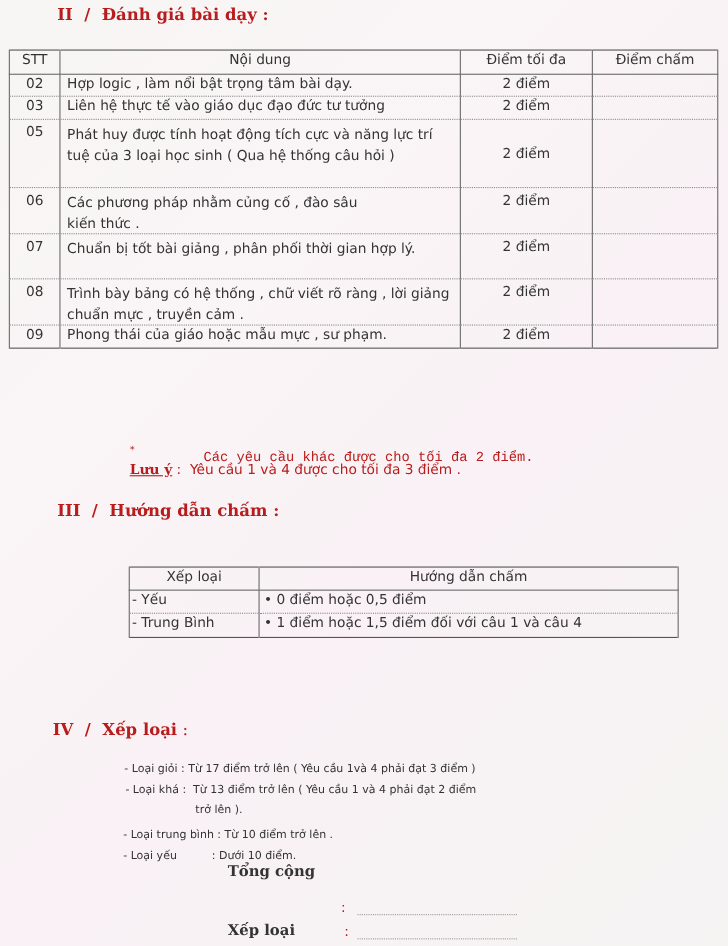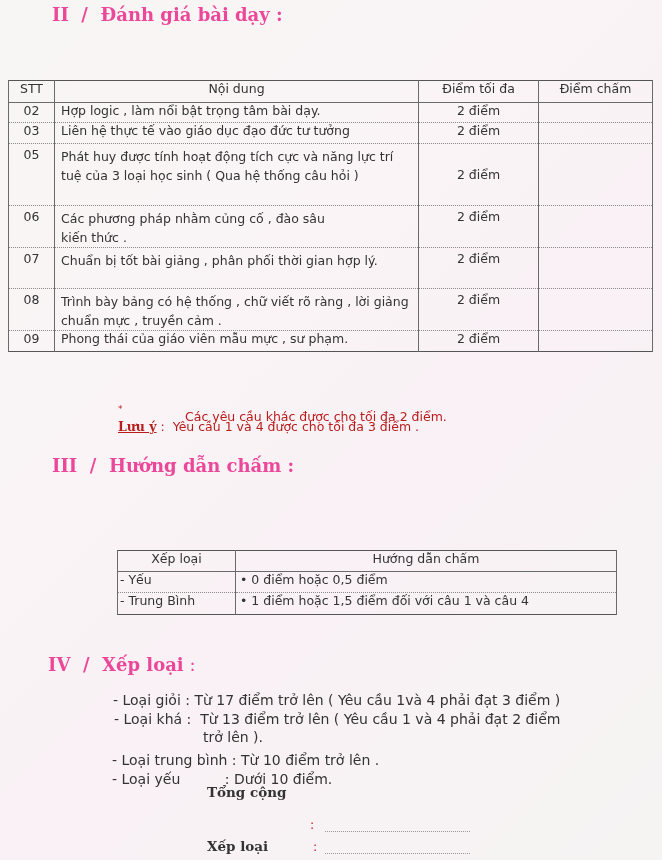--- a/index.html
+++ b/index.html
@@ -4,39 +4,39 @@
   <style>
     html, body { margin: 0; padding: 0; }
     body {
       width: 662px; height: 860px; overflow: hidden; position: relative;
       background: linear-gradient(135deg, #f7f6f4 0%, #faf4f6 35%, #f9f1f5 60%, #f5f4f3 100%);
       color: #2a2a2a;
       font-family: "DejaVu Sans", sans-serif;
     }
     .abs { position: absolute; }
     .heading {
-      font-family: "DejaVu Serif", serif; font-weight: bold; font-size: 18px;
-      color: #ec4899; white-space: pre;
+      font-family: "DejaVu Serif", serif; font-weight: bold; font-size: 15px;
+      color: #b91c1c; white-space: pre;
     }
     .heading .light { font-weight: normal; }
     table.grid {
       position: absolute; border-collapse: collapse; table-layout: fixed;
       font-size: 12.5px; color: #333;
     }
     table.grid td, table.grid th {
       border-left: 1px solid #6a6a6a; border-right: 1px solid #6a6a6a;
       border-top: 1px dotted #8a8a8a; border-bottom: 1px dotted #8a8a8a;
       padding: 0 6px; vertical-align: top; font-weight: normal; line-height: 16px;
     }
-    table.grid { border: 1.5px solid #555; margin-top: 35px; }
+    table.grid { border: 1.5px solid #555; }
     table.grid th { border-bottom: 1px solid #6a6a6a; text-align: center; }
     .c { text-align: center; }
     .note { font-size: 12.5px; color: #b91c1c; white-space: pre; }
     .note b { font-family: "DejaVu Serif", serif; text-decoration: underline; }
-    .rule { font-size: 14px; color: #333; white-space: pre; line-height: 18px; }
+    .rule { font-size: 10px; color: #333; white-space: pre; line-height: 18px; }
     .sum-label { font-family: "DejaVu Serif", serif; font-weight: bold; font-size: 13.5px; color: #333; }
     .dots { border-bottom: 1px dotted #999; height: 1px; }
   </style>
 </head>
 <body>
 
 <div class="abs heading" style="left:52px; top:4px;">II  /  Đánh giá bài dạy :</div>
 
 <table class="grid" style="left:8px; top:45px; width:644px;">
   <colgroup>
@@ -85,32 +85,32 @@
       <td></td>
     </tr>
     <tr style="height:41px;">
       <td class="c" style="padding-top:3px;">08</td>
       <td style="padding-top:3px; line-height:19px;">Trình bày bảng có hệ thống , chữ viết rõ ràng , lời giảng chuẩn mực , truyền cảm .</td>
       <td class="c" style="padding-top:3px;">2 điểm</td>
       <td></td>
     </tr>
     <tr style="height:21px;">
       <td class="c">09</td>
-      <td>Phong thái của giáo viên mẫu mực , sư phạm.</td>
+      <td>Phong thái của giáo hoặc mẫu mực , sư phạm.</td>
       <td class="c">2 điểm</td>
       <td></td>
     </tr>
   </tbody>
 </table>
 
 <div class="abs note" style="left:110px; top:389px;">
   <span style="font-size:9px; vertical-align:4px;">*</span>
   <b>Lưu ý</b><span> :  </span><span>Yêu cầu 1 và 4 được cho tối đa 3 điểm .</span>
 </div>
-<div class="abs note" style="left:185px; top:409px;">Các yêu cầu khác được cho tối đa 2 điểm.</div>
+<div class="abs note" style="left:185px; top:409px;font-family:Liberation Mono, monospace;">Các yêu cầu khác được cho tối đa 2 điểm.</div>
 
 <div class="abs heading" style="left:52px; top:455px;">III  /  Hướng dẫn chấm :</div>
 
 <table class="grid" style="left:117px; top:515px; width:499px;">
   <colgroup>
       <col style="width:118px">
       <col style="width:381px">
     </colgroup>
   <thead>
     <tr style="height:21px;">

